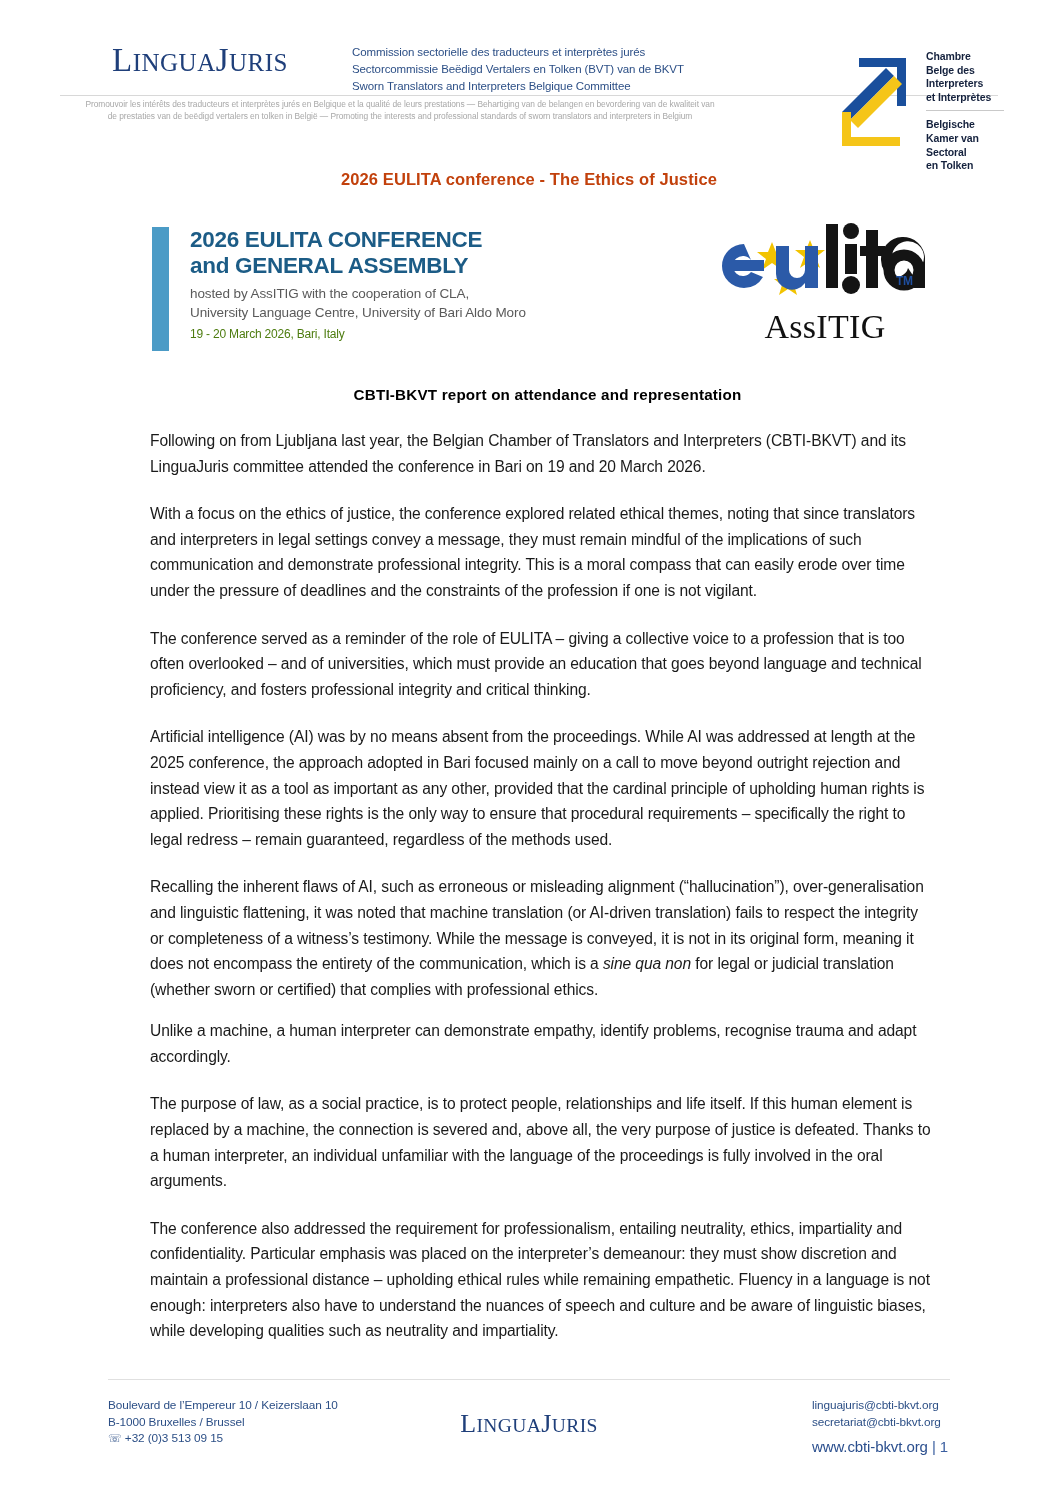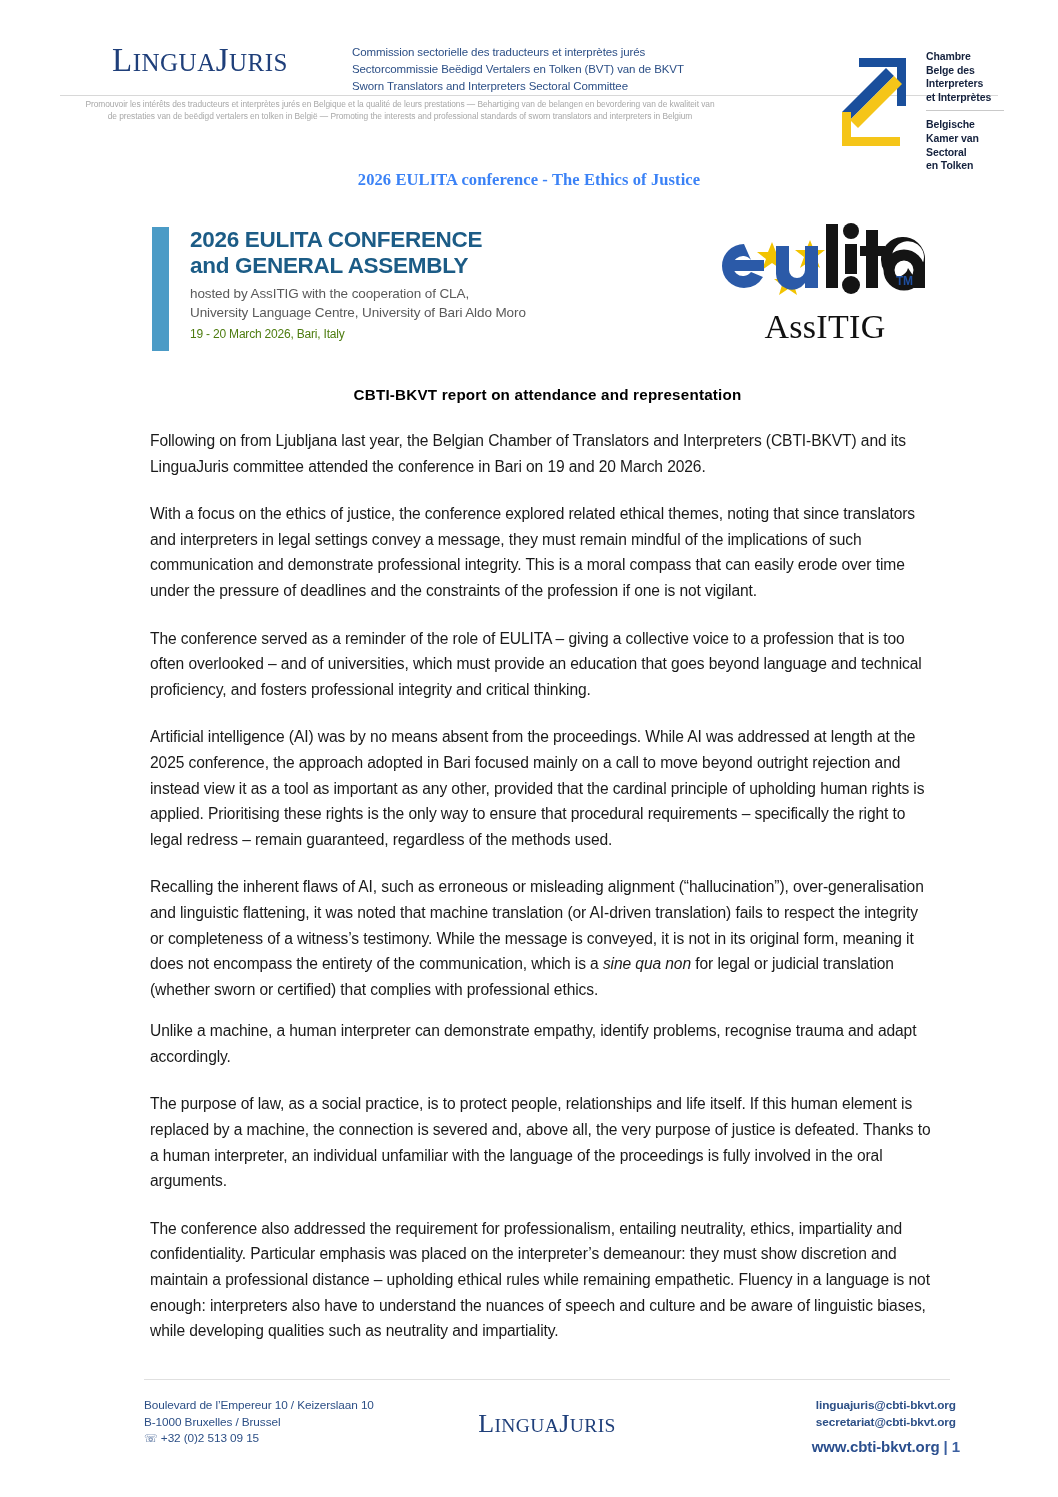--- a/index.html
+++ b/index.html
@@ -102,23 +102,22 @@
   }
 
   
   .doc-title {
     position: absolute;
     top: 170px;
     left: 0; right: 0;
     text-align: center;
     font-size: 16.5px;
     font-weight: bold;
-    color: #3b82f6;
+    color: #c2410c;
     letter-spacing: 0.1px;
-    font-family: Liberation Serif, serif;
   }
 
   
   .banner {
     position: absolute;
     top: 227px;
     left: 152px;
     width: 430px;
     height: 124px;
   }
@@ -221,21 +220,20 @@
     margin-bottom: 16px;
   }
   .body-text em { font-style: italic; }
 
   
   .footer {
     position: absolute;
     left: 0; right: 0;
     top: 1379px;
     height: 110px;
-    margin-left: 36px;
   }
   .footer-rule {
     position: absolute;
     left: 108px; right: 108px;
     top: 0; height: 1px;
     background: #e0e0e0;
   }
   .footer-left {
     position: absolute;
     left: 108px;
@@ -252,29 +250,28 @@
     top: 30px;
     text-align: center;
     font-family: "Liberation Serif", serif;
     font-size: 26px;
     color: #1f3f7a;
     letter-spacing: 0.4px;
   }
   .footer-center .sc { font-size: 19.5px; }
   .footer-right {
     position: absolute;
-    right: 98px;
+    right: 110px;
     top: 18px;
-    text-align: center;
+    text-align: left;
     color: #2c4f86;
     font-size: 11.8px;
     line-height: 16.5px;
     letter-spacing: -0.1px;
     white-space: nowrap;
-    font-weight: bold;
   }
   .footer-url {
     margin-top: 9px;
     font-size: 15px;
     color: #2b4f8e;
     letter-spacing: -0.1px;
   }
   .footer-url .pagenum { color: #3b5fa0; }
   .phone-glyph { font-size: 11px; }
 </style>
@@ -285,21 +282,21 @@
 
   <div class="header">
 
     <div class="header-logo">
       <span class="cap">L</span><span class="sc">INGUA</span><span class="cap">J</span><span class="sc">URIS</span>
     </div>
 
     <div class="header-committee">
       <div>Commission sectorielle des traducteurs et interprètes jurés</div>
       <div>Sectorcommissie Beëdigd Vertalers en Tolken (BVT) van de BKVT</div>
-      <div>Sworn Translators and Interpreters Sectoral Committee</div>
+      <div>Sworn Translators and Interpreters Belgique Committee</div>
     </div>
 
     <div class="header-rule"></div>
 
     <div class="header-tagline">
       <div>Promouvoir les intérêts des traducteurs et interprètes jurés en Belgique et la qualité de leurs prestations — Behartiging van de belangen en bevordering van de kwaliteit van</div>
       <div>de prestaties van de beëdigd vertalers en tolken in België — Promoting the interests and professional standards of sworn translators and interpreters in Belgium</div>
     </div>
 
     <div class="cbti-logo">
@@ -386,21 +383,21 @@
   </div>
 
   <div class="footer">
     <div class="footer-rule"></div>
 
     <div class="footer-left">
       <div>Boulevard de l’Empereur 10 / Keizerslaan 10</div>
       <div>B-1000 Bruxelles / Brussel</div>
       <div>
         <span class="phone-glyph">☏</span>
-        <span>+32 (0)2 513 09 15</span>
+        <span>+32 (0)3 513 09 15</span>
       </div>
     </div>
 
     <div class="footer-center">
       <span class="cap">L</span><span class="sc">INGUA</span><span class="cap">J</span><span class="sc">URIS</span>
     </div>
 
     <div class="footer-right">
       <div>linguajuris@cbti-bkvt.org</div>
       <div>secretariat@cbti-bkvt.org</div>

